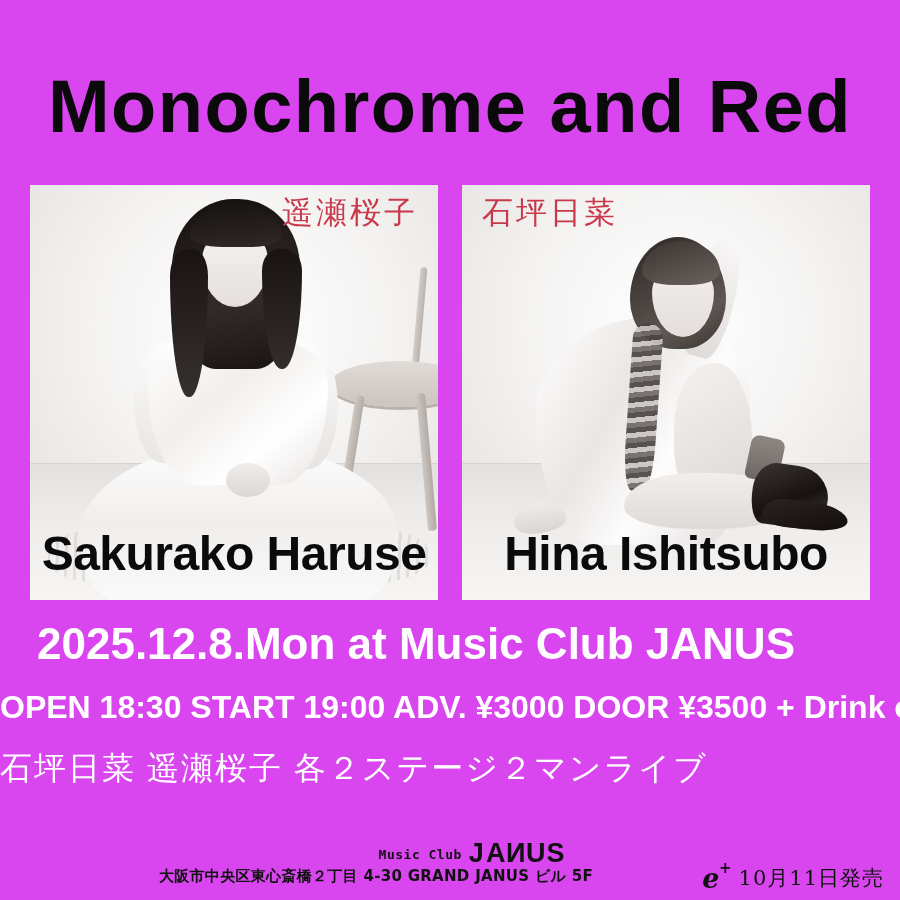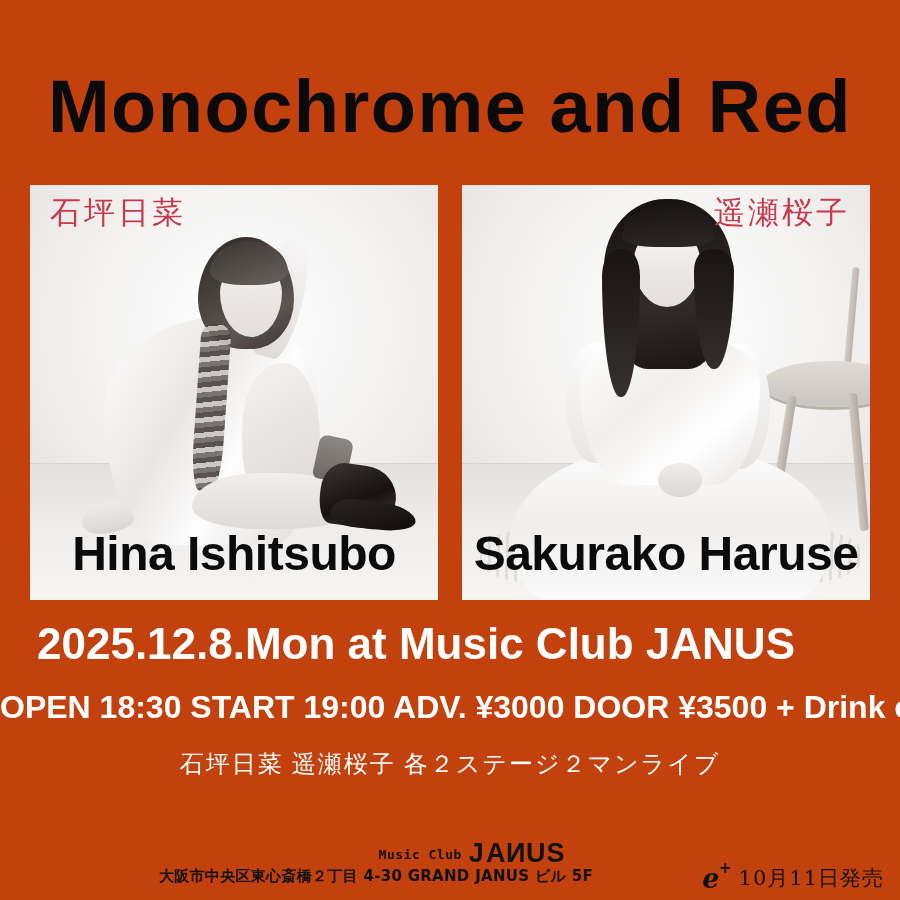--- a/index.html
+++ b/index.html
@@ -8,21 +8,21 @@
     background: #ffffff;
   }
   body {
     font-family: "Liberation Sans", "DejaVu Sans", sans-serif;
   }
 
   #flyer {
     position: relative;
     width: 900px;
     height: 900px;
-    background: #c2410c;
+    background: #d946ef;
     overflow: hidden;
   }
 
   
   .title {
     position: absolute;
     left: 0;
     top: 70px;
     width: 900px;
     text-align: center;
@@ -330,25 +330,25 @@
     font-weight: 700;
     font-size: 32px;
     letter-spacing: 0px;
     line-height: 1;
     white-space: nowrap;
   }
   .jp-line {
     position: absolute;
     left: 0; top: 752px;
     width: 900px;
-    text-align: center;
+    text-align: left;
     color: #ffffff;
-    font-family: Liberation Serif, serif;
+    font-family: Liberation Sans, sans-serif;
     font-weight: 400;
-    font-size: 24px;
+    font-size: 32px;
     letter-spacing: 2px;
     line-height: 1;
     white-space: nowrap;
   }
 
   
   .venue-logo {
     position: absolute;
     left: 0; top: 840px;
     width: 900px;
@@ -426,40 +426,20 @@
   }
 </style>
 </head>
 <body>
 
 <div id="flyer">
 
   <div class="title">Monochrome and Red</div>
 
   <div class="panels">
-
-    <div class="panel">
-      <div class="photo">
-        <div class="floor"></div>
-        <div class="fig-l-jacket"></div>
-        <div class="fig-l-arm"></div>
-        <div class="fig-l-hair"></div>
-        <div class="fig-l-face"></div>
-        <div class="fig-l-fringe"></div>
-        <div class="fig-l-scarf"></div>
-        <div class="fig-l-leg-up"></div>
-        <div class="fig-l-leg-low"></div>
-        <div class="fig-l-sock"></div>
-        <div class="fig-l-boot"></div>
-        <div class="fig-l-boot2"></div>
-        <div class="fig-l-hand"></div>
-      </div>
-      <div class="jp-name left">石坪日菜</div>
-      <div class="rom-name">Hina Ishitsubo</div>
-    </div>
 
     <div class="panel">
       <div class="photo">
         <div class="floor"></div>
         <div class="stool-back"></div>
         <div class="stool-top"></div>
         <div class="stool-leg-a"></div>
         <div class="stool-leg-b"></div>
         <div class="rug"></div>
         <div class="fig-r-skirt"></div>
@@ -469,20 +449,40 @@
         <div class="fig-r-hands"></div>
         <div class="fig-r-hair"></div>
         <div class="fig-r-face"></div>
         <div class="fig-r-fringe"></div>
         <div class="fig-r-hair-l"></div>
         <div class="fig-r-hair-r"></div>
       </div>
       <div class="jp-name right">遥瀬桜子</div>
       <div class="rom-name">Sakurako Haruse</div>
     </div>
+
+    <div class="panel">
+      <div class="photo">
+        <div class="floor"></div>
+        <div class="fig-l-jacket"></div>
+        <div class="fig-l-arm"></div>
+        <div class="fig-l-hair"></div>
+        <div class="fig-l-face"></div>
+        <div class="fig-l-fringe"></div>
+        <div class="fig-l-scarf"></div>
+        <div class="fig-l-leg-up"></div>
+        <div class="fig-l-leg-low"></div>
+        <div class="fig-l-sock"></div>
+        <div class="fig-l-boot"></div>
+        <div class="fig-l-boot2"></div>
+        <div class="fig-l-hand"></div>
+      </div>
+      <div class="jp-name left">石坪日菜</div>
+      <div class="rom-name">Hina Ishitsubo</div>
+    </div>
   </div>
 
   <div class="date-line">2025.12.8.Mon at Music Club JANUS</div>
   <div class="price-line">OPEN 18:30  START 19:00  ADV. ¥3000  DOOR ¥3500 + Drink charge</div>
   <div class="jp-line">石坪日菜 遥瀬桜子 各２ステージ２マンライブ</div>
 
   <div class="venue-logo">
     <span class="small">Music Club</span><span class="big"><span>J</span><span class="flip">A</span><span class="flip">N</span><span>US</span></span>
   </div>
 

